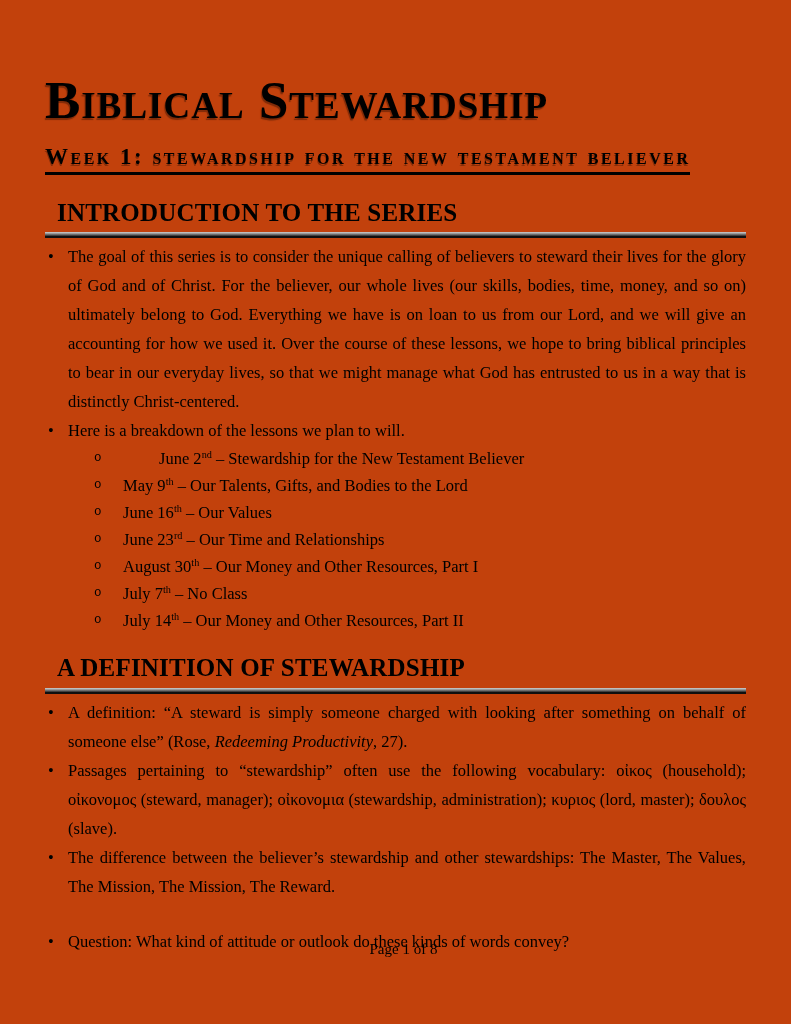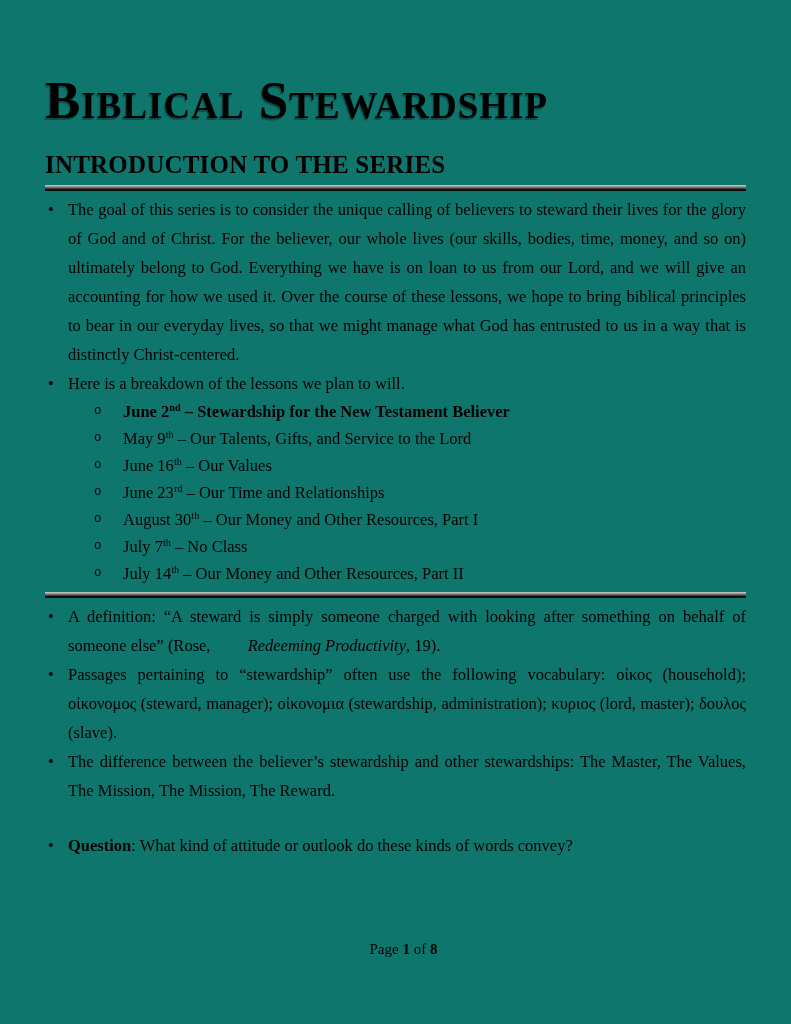--- a/index.html
+++ b/index.html
@@ -1,20 +1,20 @@
 <!DOCTYPE html>
 <html><head>
 <meta charset="utf-8">
 <style>
   html, body { margin: 0; padding: 0; background: #ffffff; }
   .page {
     position: relative;
     width: 791px;
     height: 1024px;
-    background: #0f766e;
+    background: #c2410c;
     color: #000000;
     font-family: "Liberation Serif", "DejaVu Serif", serif;
     overflow: hidden;
     box-sizing: border-box;
   }
   .inner { padding: 0 45px; }
 
   .doc-title {
     margin: 74px 0 0;
     font-size: 53px;
@@ -33,21 +33,21 @@
     letter-spacing: 2.5px;
     text-shadow: -0.5px 1.5px 0.5px rgba(0,0,0,0.30);
   }
   .doc-subtitle .u {
     display: inline-block;
     border-bottom: 3px solid #000;
     padding-bottom: 1px;
   }
 
   .sec-heading {
-    margin: 24px 0 0;
+    margin: 24px 12px 0;
     font-size: 25px;
     line-height: 1.15;
     font-weight: bold;
     letter-spacing: 0.2px;
   }
   .sec-heading.second { margin-top: 20px; }
 
   .rule {
     height: 6px;
     margin-top: 5px;
@@ -61,42 +61,43 @@
   .l1 .t { flex: 1; text-align: justify; }
 
   .l2 { margin-left: 49px; font-size: 16.5px; line-height: 27px; }
   .l2 > li { display: flex; }
   .l2 .m {
     flex: none; width: 29px;
     font-family: "Liberation Mono", "DejaVu Sans Mono", monospace;
     font-size: 12.5px; line-height: 27px;
   }
   .l2 .t { flex: 1; }
-  .l2 li.bold .t { font-weight: bold; }
+  .l2 li.bold .t { font-weight: normal; margin-left: 36px; }
 
   sup { font-size: 0.62em; line-height: 0; vertical-align: super; }
-  .it { font-style: italic; margin-left: 33px; }
-  .b { font-weight: bold; }
+  .it { font-style: italic; }
+  .b { font-weight: normal; }
   li.spaced { margin-top: 26px; }
 
   .footer {
     position: absolute;
     top: 941px; left: 16px; right: 0;
     text-align: center;
     font-size: 15px;
   }
 </style>
 </head>
 <body>
 
 <div class="page">
   <div class="inner">
 
     <h1 class="doc-title">Biblical Stewardship</h1>
 
+    <h2 class="doc-subtitle"><span class="u">Week 1: stewardship for the new testament believer</span></h2>
 
     <section>
       <h3 class="sec-heading">INTRODUCTION TO THE SERIES</h3>
       <div class="rule"></div>
 
       <ul class="l1">
         <li>
           <span class="m">•</span>
           <span class="t">The goal of this series is to consider the unique calling of believers to steward their lives for the glory of God and of Christ. For the believer, our whole lives (our skills, bodies, time, money, and so on) ultimately belong to God. Everything we have is on loan to us from our Lord, and we will give an accounting for how we used it. Over the course of these lessons, we hope to bring biblical principles to bear in our everyday lives, so that we might manage what God has entrusted to us in a way that is distinctly Christ-centered.</span>
         </li>
@@ -106,21 +107,21 @@
         </li>
       </ul>
 
       <ul class="l2">
         <li class="bold">
           <span class="m">o</span>
           <span class="t"><span>June 2</span><sup>nd</sup><span> – Stewardship for the New Testament Believer</span></span>
         </li>
         <li>
           <span class="m">o</span>
-          <span class="t"><span>May 9</span><sup>th</sup><span> – Our Talents, Gifts, and Service to the Lord</span></span>
+          <span class="t"><span>May 9</span><sup>th</sup><span> – Our Talents, Gifts, and Bodies to the Lord</span></span>
         </li>
         <li>
           <span class="m">o</span>
           <span class="t"><span>June 16</span><sup>th</sup><span> – Our Values</span></span>
         </li>
         <li>
           <span class="m">o</span>
           <span class="t"><span>June 23</span><sup>rd</sup><span> – Our Time and Relationships</span></span>
         </li>
         <li>
@@ -132,26 +133,27 @@
           <span class="t"><span>July 7</span><sup>th</sup><span> – No Class</span></span>
         </li>
         <li>
           <span class="m">o</span>
           <span class="t"><span>July 14</span><sup>th</sup><span> – Our Money and Other Resources, Part II</span></span>
         </li>
       </ul>
     </section>
 
     <section>
+      <h3 class="sec-heading second">A DEFINITION OF STEWARDSHIP</h3>
       <div class="rule"></div>
 
       <ul class="l1">
         <li>
           <span class="m">•</span>
-          <span class="t"><span>A definition: “A steward is simply someone charged with looking after something on behalf of someone else” (Rose, </span><span class="it">Redeeming Productivity</span><span>, 19).</span></span>
+          <span class="t"><span>A definition: “A steward is simply someone charged with looking after something on behalf of someone else” (Rose, </span><span class="it">Redeeming Productivity</span><span>, 27).</span></span>
         </li>
         <li>
           <span class="m">•</span>
           <span class="t">Passages pertaining to “stewardship” often use the following vocabulary: οἰκος (household); οἰκονομος (steward, manager); οἰκονομια (stewardship, administration); κυριος (lord, master); δουλος (slave).</span>
         </li>
         <li>
           <span class="m">•</span>
           <span class="t">The difference between the believer’s stewardship and other stewardships: The Master, The Values, The Mission, The Mission, The Reward.</span>
         </li>
         <li class="spaced">

